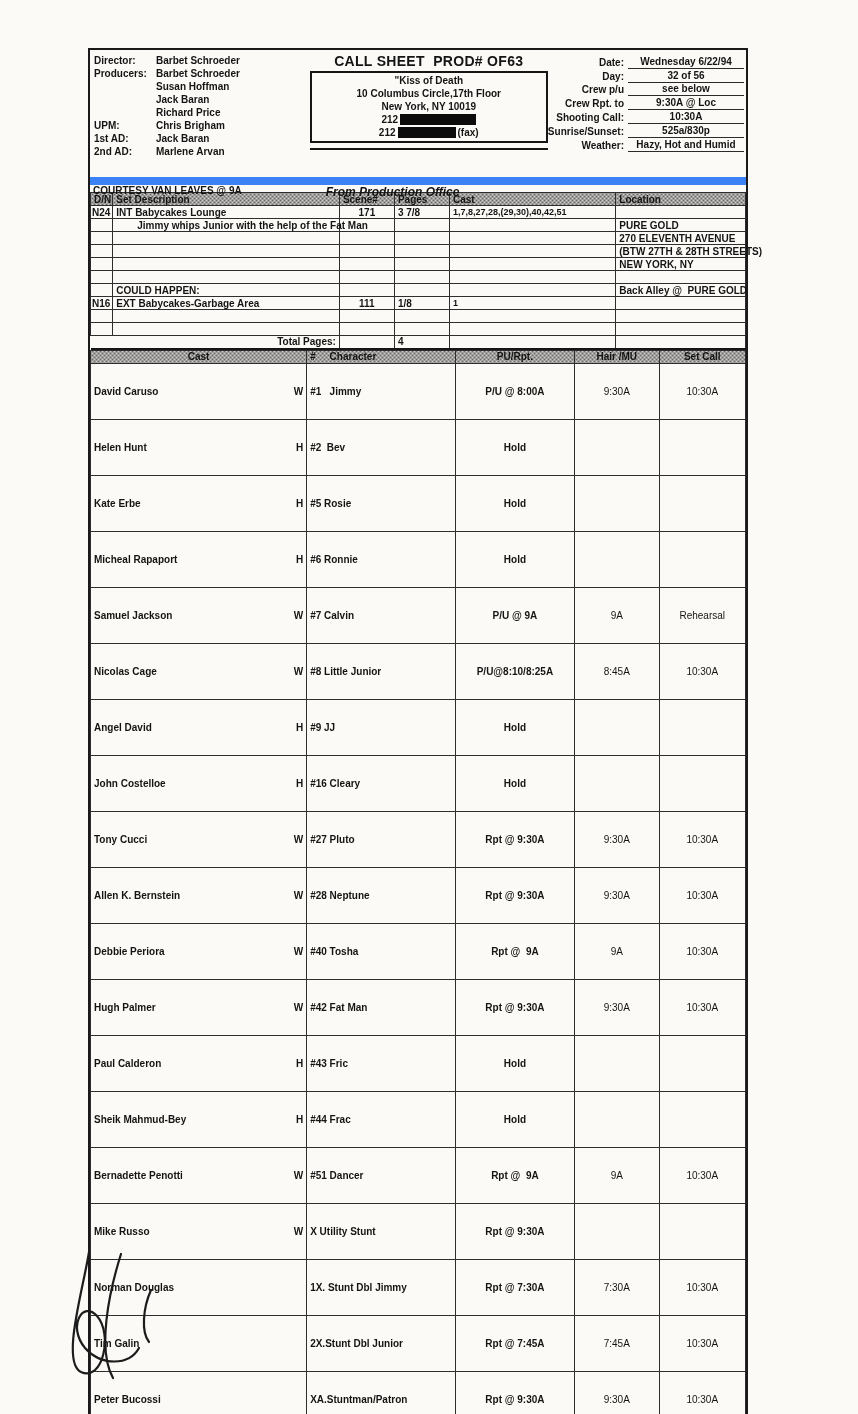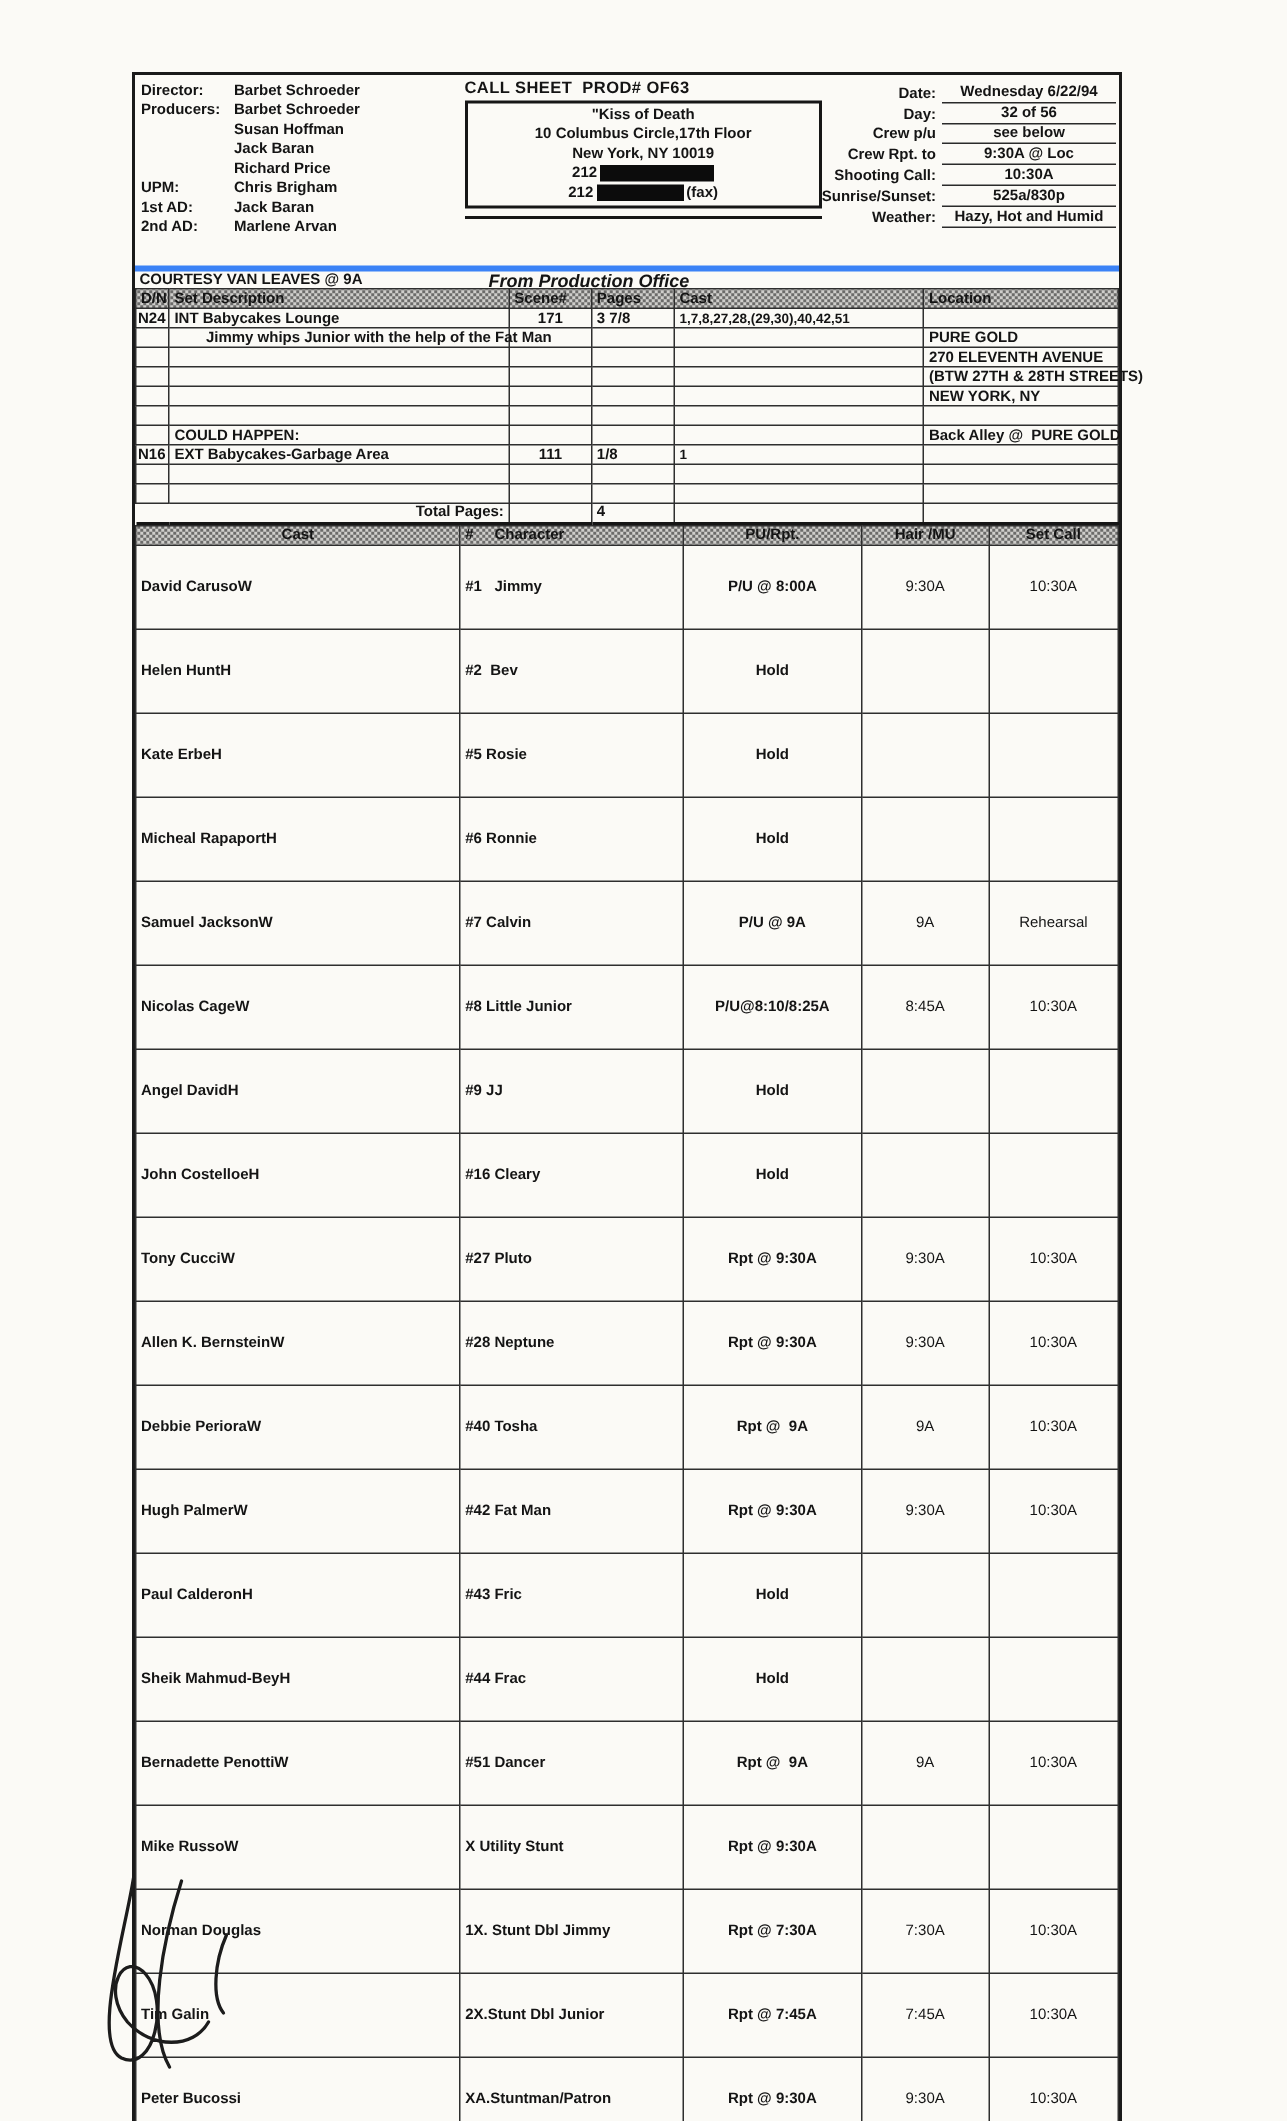--- a/index.html
+++ b/index.html
@@ -7,35 +7,35 @@
   .page { position:relative; width:858px; height:1414px; overflow:hidden; }
   .sheet { position:absolute; left:88px; top:48px; width:660px; border:2px solid #1a1a1a; background:#fbfaf6; }
 
   
   .hdr { display:flex; height:127px; }
   .hdr-left { width:224px; padding:4px 0 0 4px; }
   .hl-row { display:flex; height:13px; font-size:10px; line-height:13px; }
   .hl-label { width:62px; font-weight:bold; }
   .hl-value { font-weight:bold; }
   .hdr-center { width:243px; padding-top:3px; }
-  .cs-title { font-size:11px; font-weight:bold; letter-spacing:.3px; margin-bottom:2px; white-space:pre; }
+  .cs-title { font-size:14px; font-weight:bold; text-align:center; letter-spacing:.3px; margin-bottom:2px; white-space:pre; }
   .addr-box { border:2px solid #161616; padding:1px 4px 2px; text-align:center; }
   .addr-box .al { font-size:10px; font-weight:bold; line-height:13px; white-space:pre; }
   .phone-line { font-size:10px; font-weight:bold; line-height:13px; display:flex; justify-content:center; align-items:center; gap:2px; }
   .redact { display:inline-block; background:#0c0c0c; height:11px; }
   .redact.r1 { width:76px; }
   .redact.r2 { width:58px; }
   .center-rule { border-bottom:2px solid #161616; margin-top:5px; }
   .hdr-right { flex:1; padding:5px 2px 0 0; }
   .hr-row { display:flex; height:13.8px; font-size:10px; align-items:flex-end; }
   .hr-label { flex:1; text-align:right; font-weight:bold; padding-right:4px; line-height:12px; }
   .hr-value { width:116px; text-align:center; font-weight:bold; border-bottom:1px solid #2a2a2a; line-height:12px; white-space:nowrap; }
 
   
-  .courtesy-row { display:flex; align-items:center; height:15px; border-top:4px solid #3b82f6; padding-left:3px; }
+  .courtesy-row { display:flex; height:15px; border-top:8px solid #3b82f6; padding-left:3px; }
   .courtesy { font-size:10px; font-weight:bold; }
   .fpo { font-size:12px; font-weight:bold; font-style:italic; margin-left:84px; }
 
   
   table { width:100%; border-collapse:collapse; table-layout:fixed; }
   th, td { border:1px solid #2e2e2e; font-size:10px; height:13px; padding:0 3px; overflow:visible; white-space:pre; vertical-align:middle; }
   th { text-align:left; font-weight:bold; }
   .shade { background-color:#cfcecb;
     background-image:radial-gradient(circle at 1px 1px, rgba(25,25,25,.55) 22%, transparent 27%),
                      radial-gradient(circle at 3px 3px, rgba(25,25,25,.55) 22%, transparent 27%);
@@ -49,21 +49,21 @@
   .scene-table .c-cast { font-size:9px; font-weight:bold; }
   .scene-table .c-loc { font-weight:bold; }
   .scene-table tr.indent .c-desc { padding-left:24px; }
   .scene-table .total-label { text-align:right; font-weight:bold; border-left:none; border-bottom:2px solid #161616;}
   .scene-table .total-val { font-weight:bold; border-bottom:2px solid #161616;}
 
   
   .cast-table th { text-align:center; }
   .cast-table .h-char { text-align:left; }
   .cast-table .k-name { font-weight:bold; }
-  .cast-table .k-name .cellflex { display:flex; justify-content:flex-start; }
+  .cast-table .k-name .cellflex { display:flex; justify-content:space-between; }
   .cast-table .k-char { font-weight:bold; }
   .cast-table .k-pu { text-align:center; font-weight:bold; }
   .cast-table .k-hair { text-align:center; }
   .cast-table .k-call { text-align:center; }
 
   .signature { position:absolute; left:55px; top:1250px; z-index:6; }
 </style>
 </head>
 <body>
 

